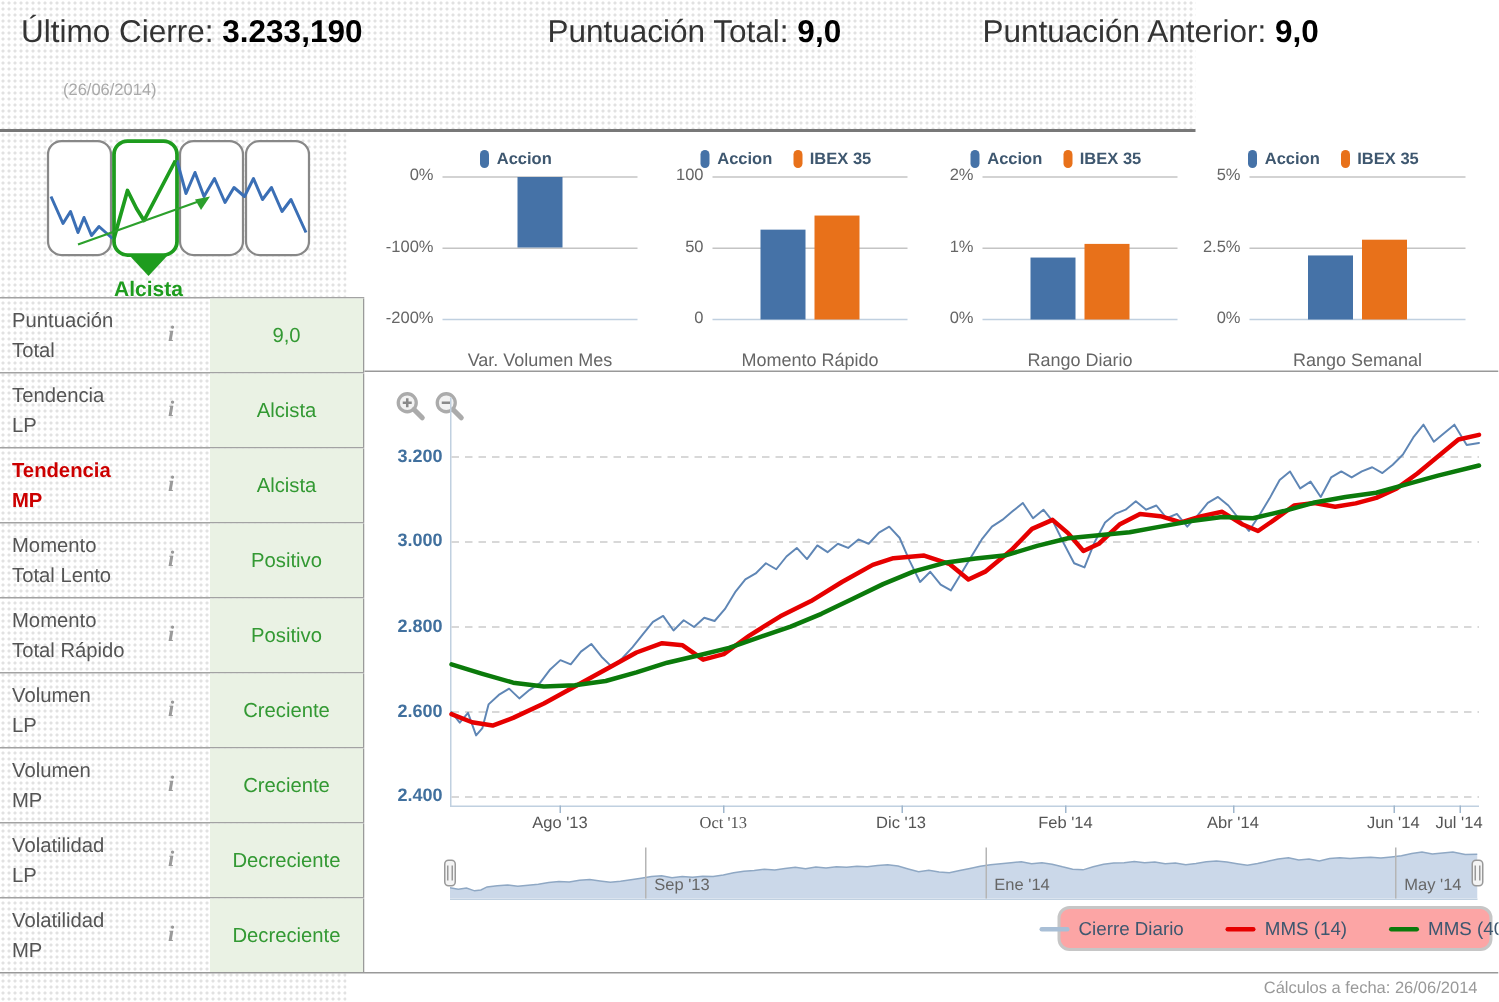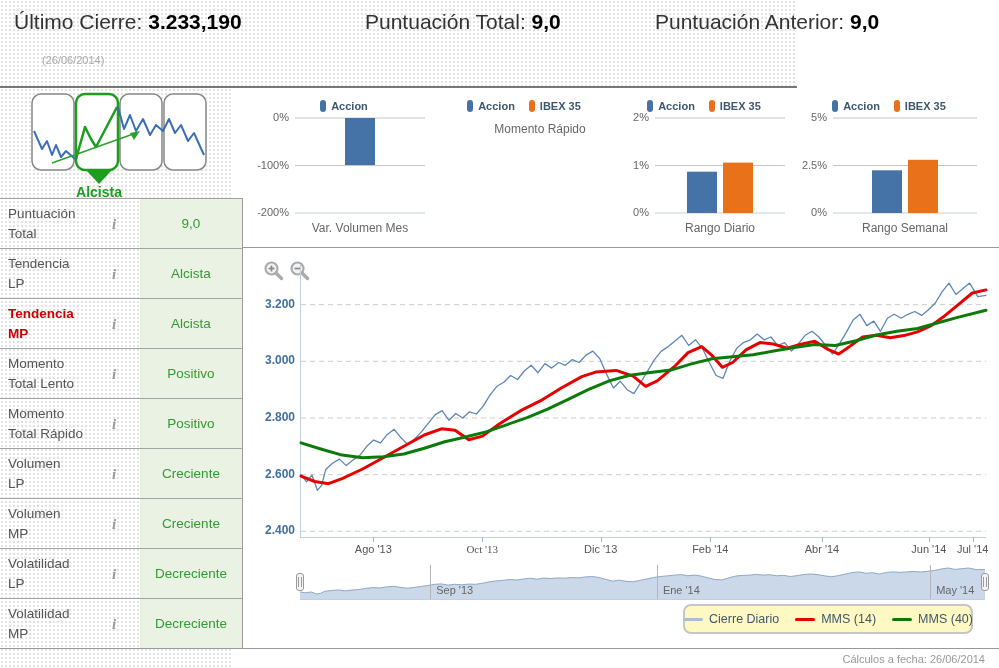--- a/index.html
+++ b/index.html
@@ -31,21 +31,21 @@
   
   #charts{position:absolute;left:243px;top:88px;width:844px;height:580px;background:#fff;}
   #strip-divider{position:absolute;left:0;top:159px;width:756px;border-top:1px solid #999;}
   .mini-chart{position:absolute;top:0;height:152px;}
   .mc-legend{height:16px;margin-top:10px;display:flex;justify-content:center;align-items:center;
              gap:14px;font-size:11px;font-weight:bold;color:#3E576F;}
   .mc-leg-item{display:flex;align-items:center;cursor:pointer;}
   .mc-marker{width:6px;height:12px;border-radius:3px;display:inline-block;margin-right:5px;}
   .mc-body{position:relative;margin-top:4px;height:95px;}
   .mc-ylab{position:absolute;left:0;width:34px;text-align:right;font-size:11px;color:#666;}
-  .mc-title{margin-top:8px;margin-left:40px;text-align:center;font-size:12px;color:#666;white-space:nowrap;}
+  .mc-title{margin-top:20px;margin-left:40px;text-align:center;font-size:12px;color:#666;white-space:nowrap;}
 
   
   #main{position:absolute;left:0;top:160px;width:756px;height:420px;}
   .zbtn{position:absolute;top:12px;width:22px;height:22px;cursor:pointer;}
   #zoom-in{left:20px;} #zoom-out{left:46px;}
   #m-plot{position:absolute;left:57px;top:17px;width:685px;height:272px;
           border-left:1px solid #C0D0E0;border-bottom:1px solid #C0D0E0;}
   #m-svg{position:absolute;left:0;top:0;overflow:visible;}
   .m-ylab{position:absolute;left:2px;width:50px;text-align:right;font-size:12px;
           font-weight:bold;color:#41709E;}
@@ -57,23 +57,23 @@
   #nav svg{position:absolute;left:0;top:0;}
   .nav-lab{position:absolute;top:19px;font-size:11px;color:#666;white-space:nowrap;}
   .nav-grid{position:absolute;top:0;height:34px;width:0;border-left:1px solid #b5b5b5;}
   .nav-h{position:absolute;top:8px;width:8px;height:18px;background:#f4f4f4;border:1px solid #999;
          border-radius:3px;cursor:ew-resize;box-sizing:border-box;}
   .nav-h::before{content:"";display:block;width:2px;height:10px;margin:3px auto 0;
                  border-left:1px solid #999;border-right:1px solid #999;}
   #nav-h-left{left:-4px;} #nav-h-right{right:-4px;}
 
   
-  #m-legend{position:absolute;left:440px;top:356px;width:286px;height:26px;background:#fef9c3;
+  #m-legend{position:absolute;left:462px;top:356px;width:286px;height:26px;background:#fca5a5;
             border:2px solid #c6c6c6;border-radius:8px;display:flex;align-items:center;
-            justify-content:center;gap:16px;font-size:12.5px;color:#3E576F;}
+            justify-content:center;gap:28px;font-size:12.5px;color:#3E576F;}
   .leg-item{display:flex;align-items:center;cursor:pointer;white-space:nowrap;}
   .leg-swatch{width:20px;height:3px;border-radius:2px;margin-right:6px;}
 
   
   #footer{position:absolute;left:0;top:648px;width:999px;height:20px;border-top:1px solid #999;}
   #footer-text{position:absolute;right:14px;top:4px;font-size:11px;color:#999;}
 </style>
 </head>
 <body>
 
@@ -181,20 +181,32 @@
   <div class="mini-chart" style="left:192px;width:178px">
       <div class="mc-legend">
         <div class="mc-leg-item">
           <div class="mc-marker" style="background: rgb(69, 114, 167);"></div>
           <span>Accion</span>
         </div>
         <div class="mc-leg-item">
           <div class="mc-marker" style="background: rgb(232, 113, 26);"></div>
           <span>IBEX 35</span>
         </div>
+      </div>
+      <div class="mc-body">
+        <div class="mc-ylab" style="top: -7px;">100</div>
+        <div class="mc-ylab" style="top: 40.5px;">50</div>
+        <div class="mc-ylab" style="top: 88px;">0</div>
+        <svg width="130" height="95" style="position:absolute;left:40px;top:0;overflow:visible">
+          <line x1="0" x2="130" y1="0.0" y2="0.0" stroke-width="1" stroke="#C4C4C4"></line>
+          <line x1="0" x2="130" y1="47.5" y2="47.5" stroke-width="1" stroke="#C4C4C4"></line>
+          <line x1="0" x2="130" y1="95.0" y2="95.0" stroke-width="1" stroke="#C0D0E0"></line>
+          <rect x="32" y="35.1" width="30" height="59.9" fill="#4572A7"></rect>
+          <rect x="68" y="25.7" width="30" height="69.3" fill="#E8711A"></rect>
+        </svg>
       </div>
       <div class="mc-title" style="width: 130px;">Momento Rápido</div>
     </div>
   <div class="mini-chart" style="left:372px;width:178px">
       <div class="mc-legend">
         <div class="mc-leg-item">
           <div class="mc-marker" style="background: rgb(69, 114, 167);"></div>
           <span>Accion</span>
         </div>
         <div class="mc-leg-item">

